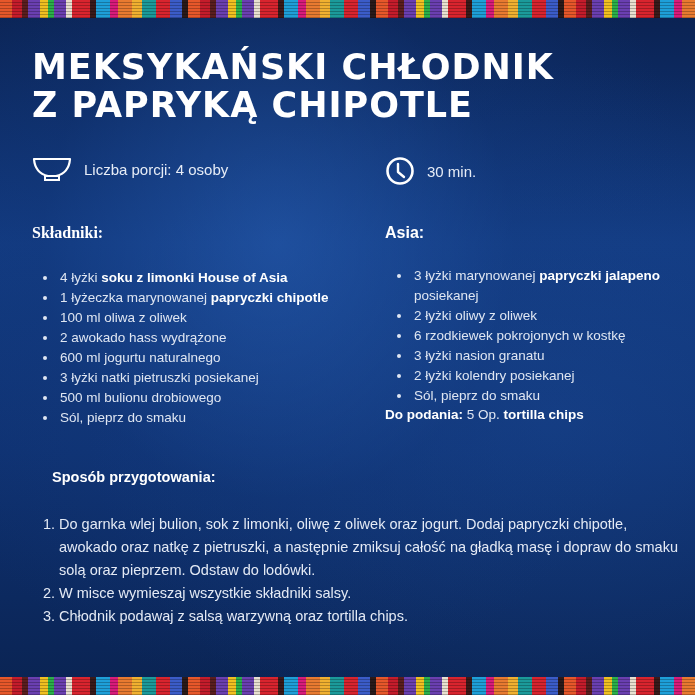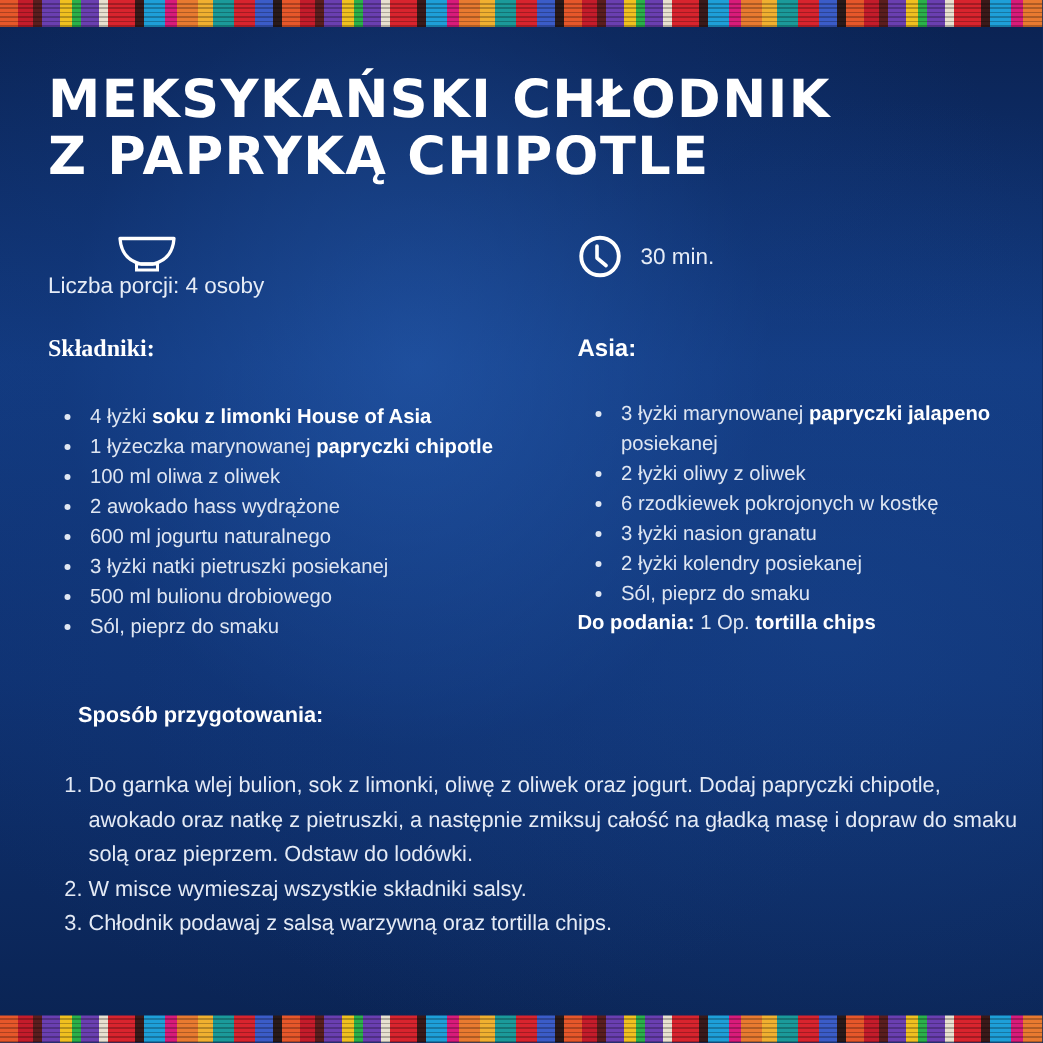--- a/index.html
+++ b/index.html
@@ -32,21 +32,21 @@
   .stripe.top { top: 0; }
   .stripe.bottom { bottom: 0; }
   .content { position: absolute; inset: 0; }
   .title {
     position: absolute; left: 32px; top: 48px; margin: 0;
     font-family: "DejaVu Sans", sans-serif; font-weight: bold;
     font-size: 35px; line-height: 38px; letter-spacing: 1px;
     text-transform: uppercase; color: #fff;
   }
   .meta { position: absolute; top: 156px; display: flex; align-items: center; font-size: 15px; color: #e6ecf6; }
-  .meta.servings { left: 32px; flex-direction: column; }
+  .meta.servings { left: 32px; }
   .meta.time { left: 385px; }
   .meta svg { margin-right: 12px; }
   .section-title {
     position: absolute; font-weight: bold; font-size: 16px; color: #fff;
   }
   .ing-title { left: 32px; top: 224px; font-family: Liberation Serif, serif; }
   .salsa-title { left: 385px; top: 224px; }
   ul.list {
     position: absolute; margin: 0; padding: 0 0 0 20px;
     font-size: 13.5px; line-height: 20px; color: #dfe6f2;
@@ -108,21 +108,21 @@
   <div class="section-title salsa-title">Asia:</div>
   <ul class="list salsa-list">
     <li><span>3 łyżki marynowanej </span><b>papryczki jalapeno</b><span> posiekanej</span></li>
     <li><span>2 łyżki oliwy z oliwek</span></li>
     <li><span>6 rzodkiewek pokrojonych w kostkę</span></li>
     <li><span>3 łyżki nasion granatu</span></li>
     <li><span>2 łyżki kolendry posiekanej</span></li>
     <li><span>Sól, pieprz do smaku</span></li>
   </ul>
   <div class="serving-note">
-    <b>Do podania:</b><span> 1 Op. </span><b>tortilla chips</b>
+    <b>Do podania:</b><span> 5 Op. </span><b>tortilla chips</b>
   </div>
 
   <div class="section-title method-title">Sposób przygotowania:</div>
   <ol class="steps">
     <li>Do garnka wlej bulion, sok z limonki, oliwę z oliwek oraz jogurt. Dodaj papryczki chipotle, awokado oraz natkę z pietruszki, a następnie zmiksuj całość na gładką masę i dopraw do smaku solą oraz pieprzem. Odstaw do lodówki.</li>
     <li>W misce wymieszaj wszystkie składniki salsy.</li>
     <li>Chłodnik podawaj z salsą warzywną oraz tortilla chips.</li>
   </ol>
 </div>
 

